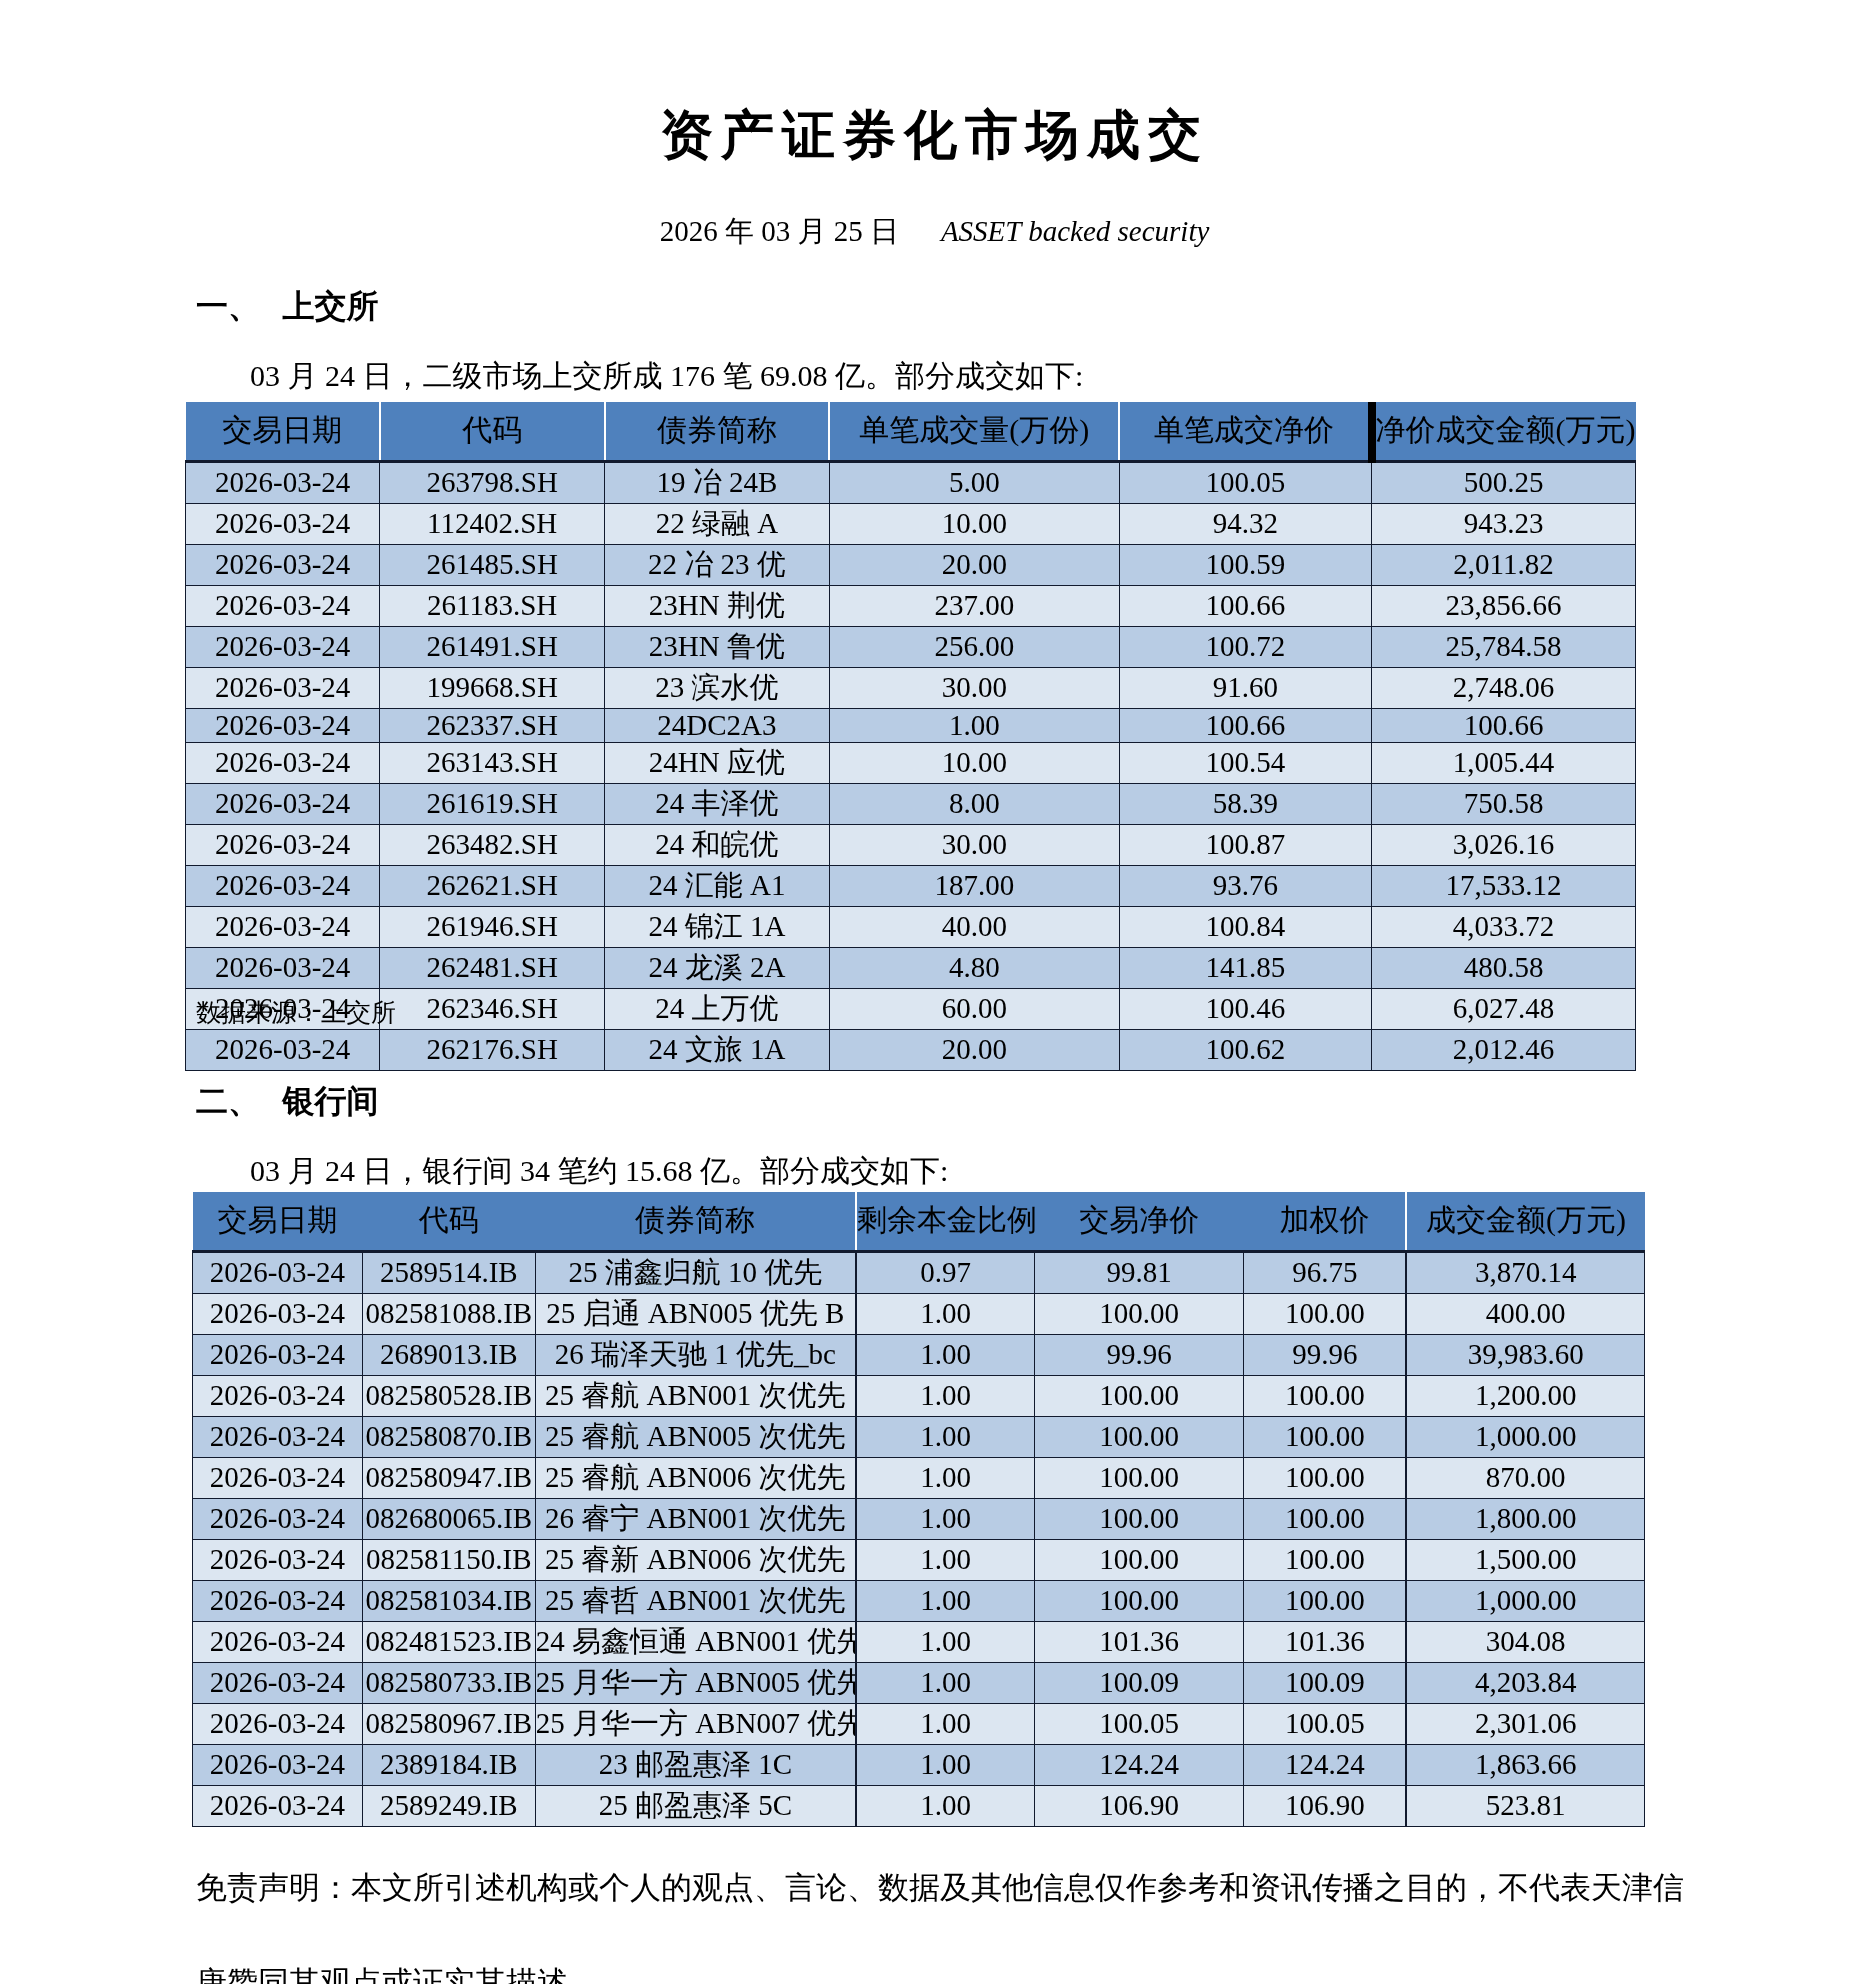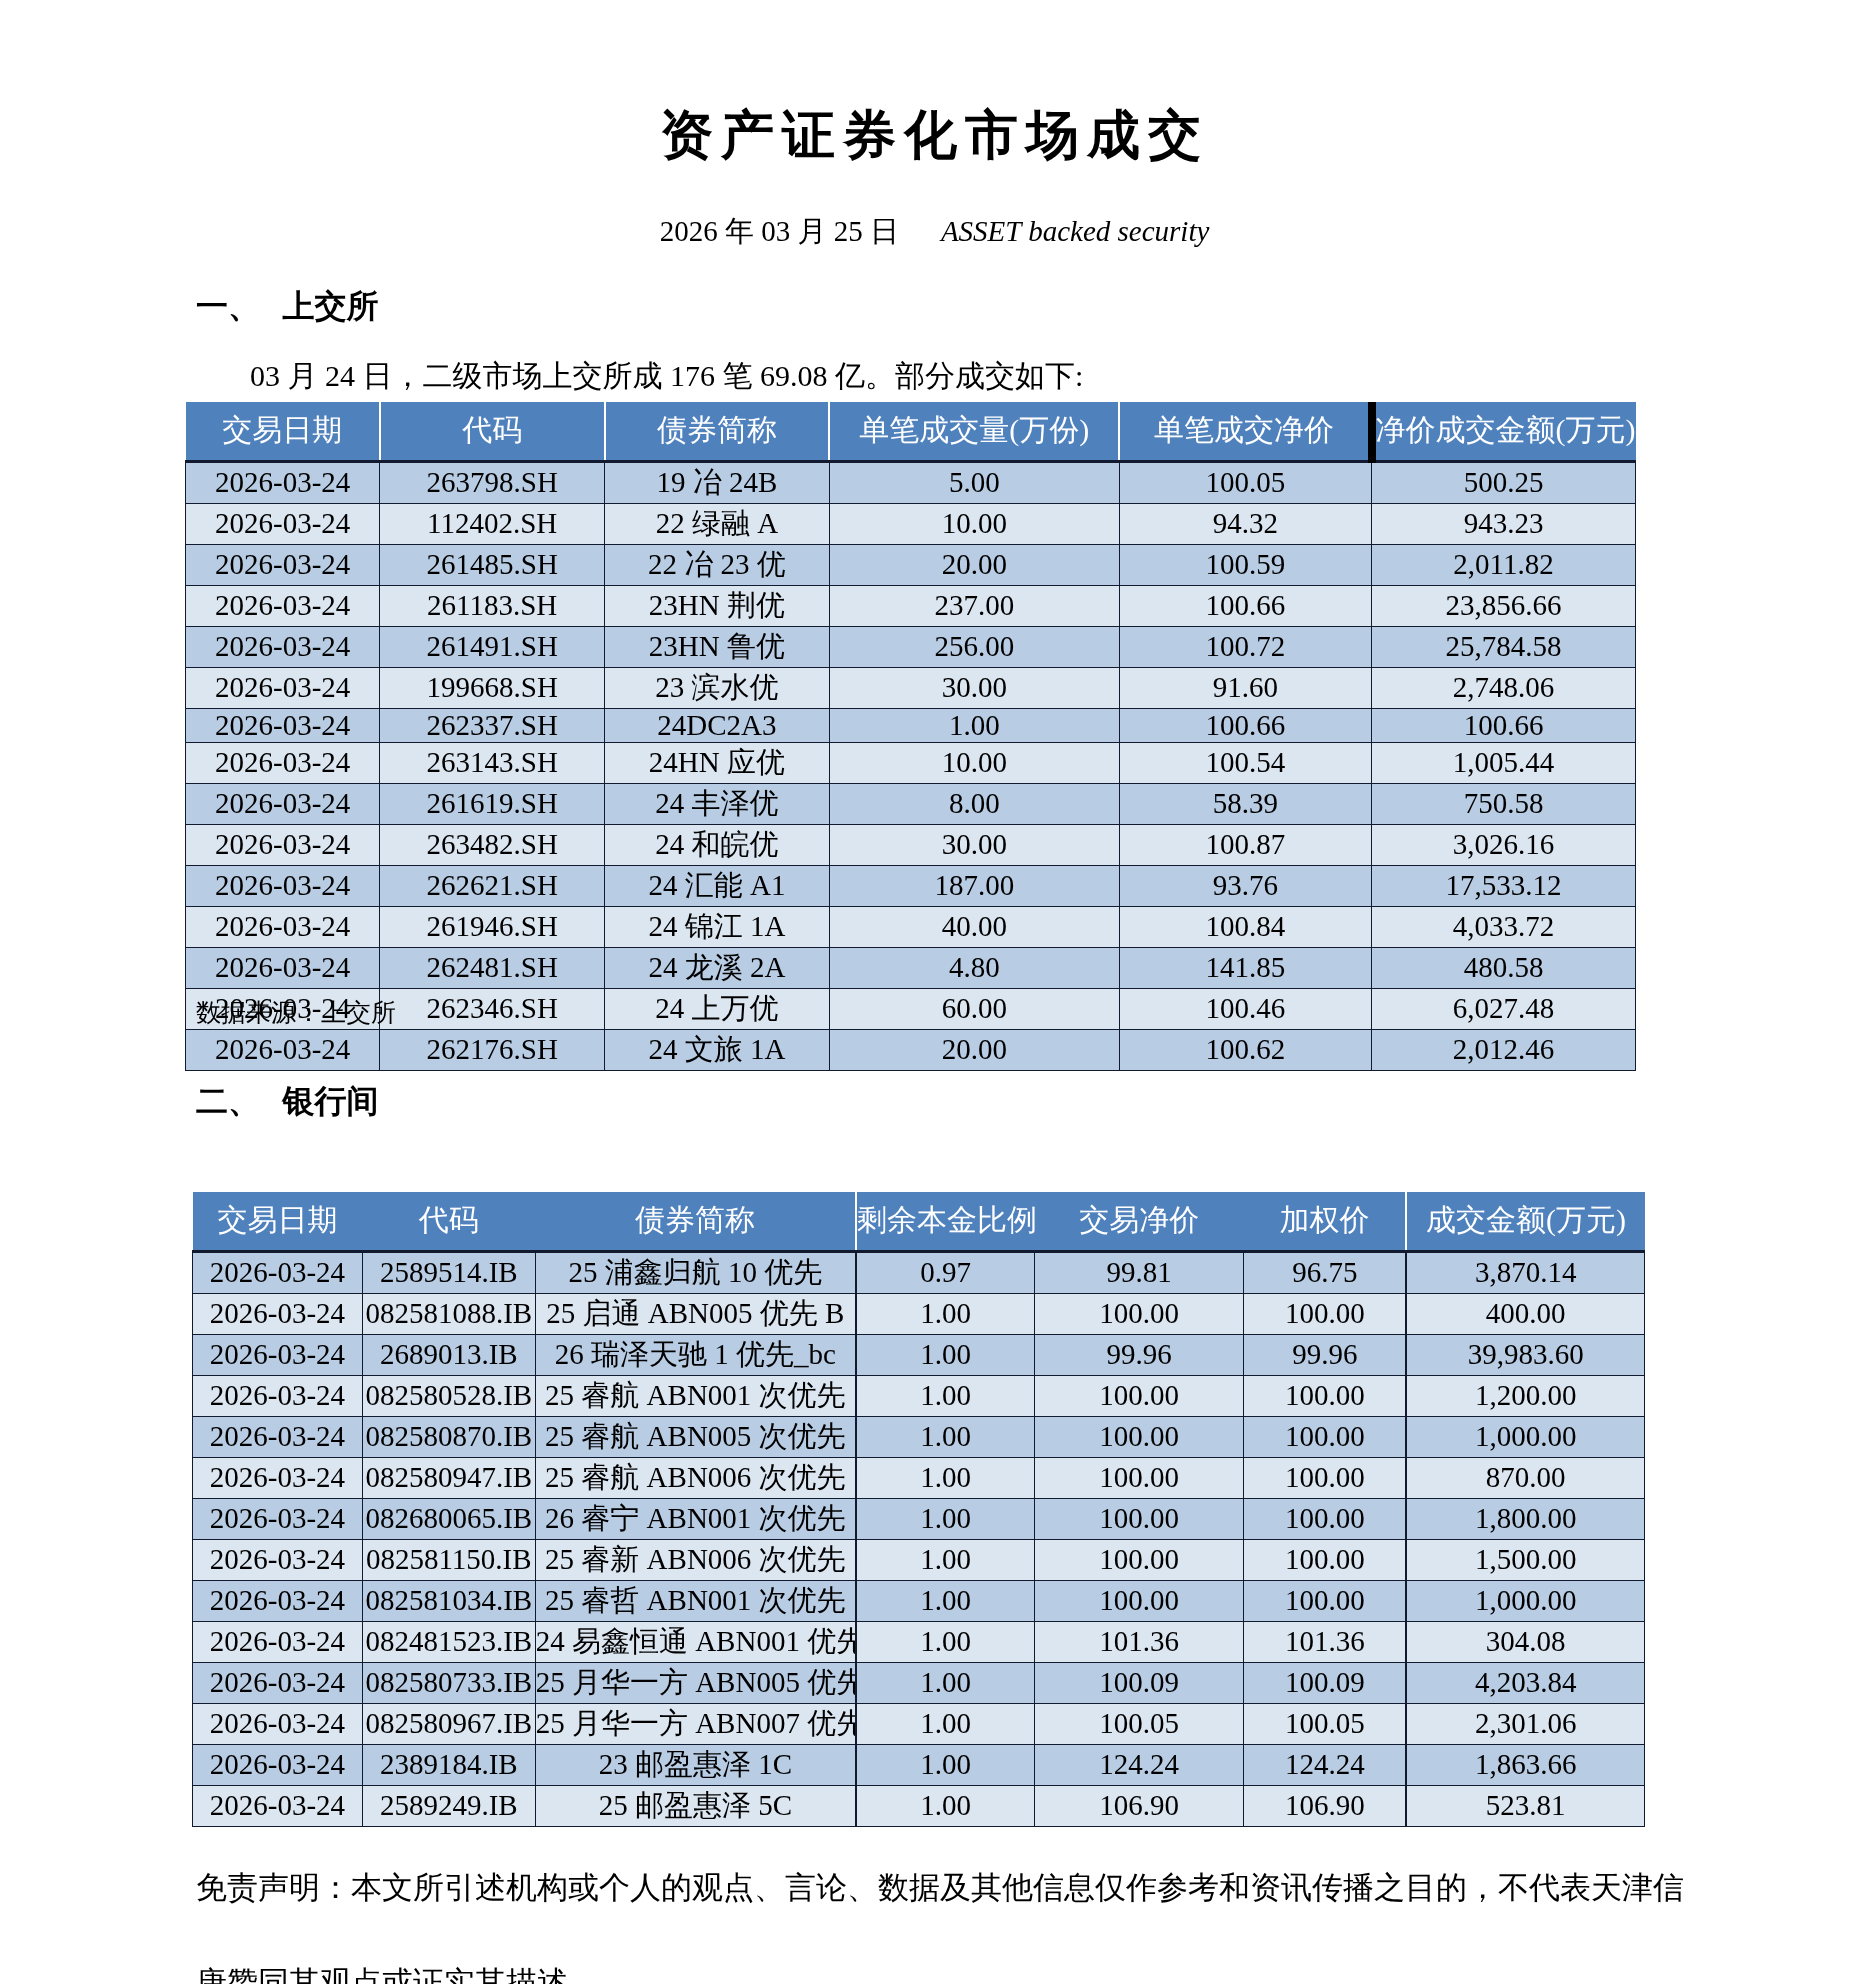--- a/index.html
+++ b/index.html
@@ -39,21 +39,21 @@
   }
   .para1 { top:356px; }
   .para2 { top:1151px; }
 
   table { border-collapse:collapse; table-layout:fixed; }
   .mkt-table { position:absolute; }
   .t1 { top:402px; left:185px; width:1451px; }
   .t2 { top:1192px; left:192px; width:1453px; }
 
   .mkt-table th {
-    background:#4f81bd; color:#ffffff;
+    background:#4f81bd; color:#000000;
     font-weight:normal; font-size:30px;
     height:59px; text-align:center; vertical-align:middle;
     border:none; border-bottom:3.3px solid #111a2e;
     overflow:hidden; white-space:nowrap;
   }
   .mkt-table td {
     font-size:29px; text-align:center; vertical-align:middle;
     border:1.3px solid #111a2e;
     overflow:hidden; white-space:nowrap;
   }
@@ -244,20 +244,21 @@
       </tbody>
   </table>
 
   <div class="source-note">数据来源：上交所</div>
 
   <div class="sec-head sec2-head">
     <span>二、</span>
     <span>银行间</span>
   </div>
 
+  <div class="para para2">03 月 24 日，银行间 34 笔约 15.68 亿。部分成交如下:</div>
 
   <table class="mkt-table t2">
     <colgroup>
       <col style="width:11.7%">
         <col style="width:11.9%">
         <col style="width:22.1%">
       <col style="width:12.3%">
         <col style="width:14.4%">
         <col style="width:11.2%">
         <col style="width:16.4%">

